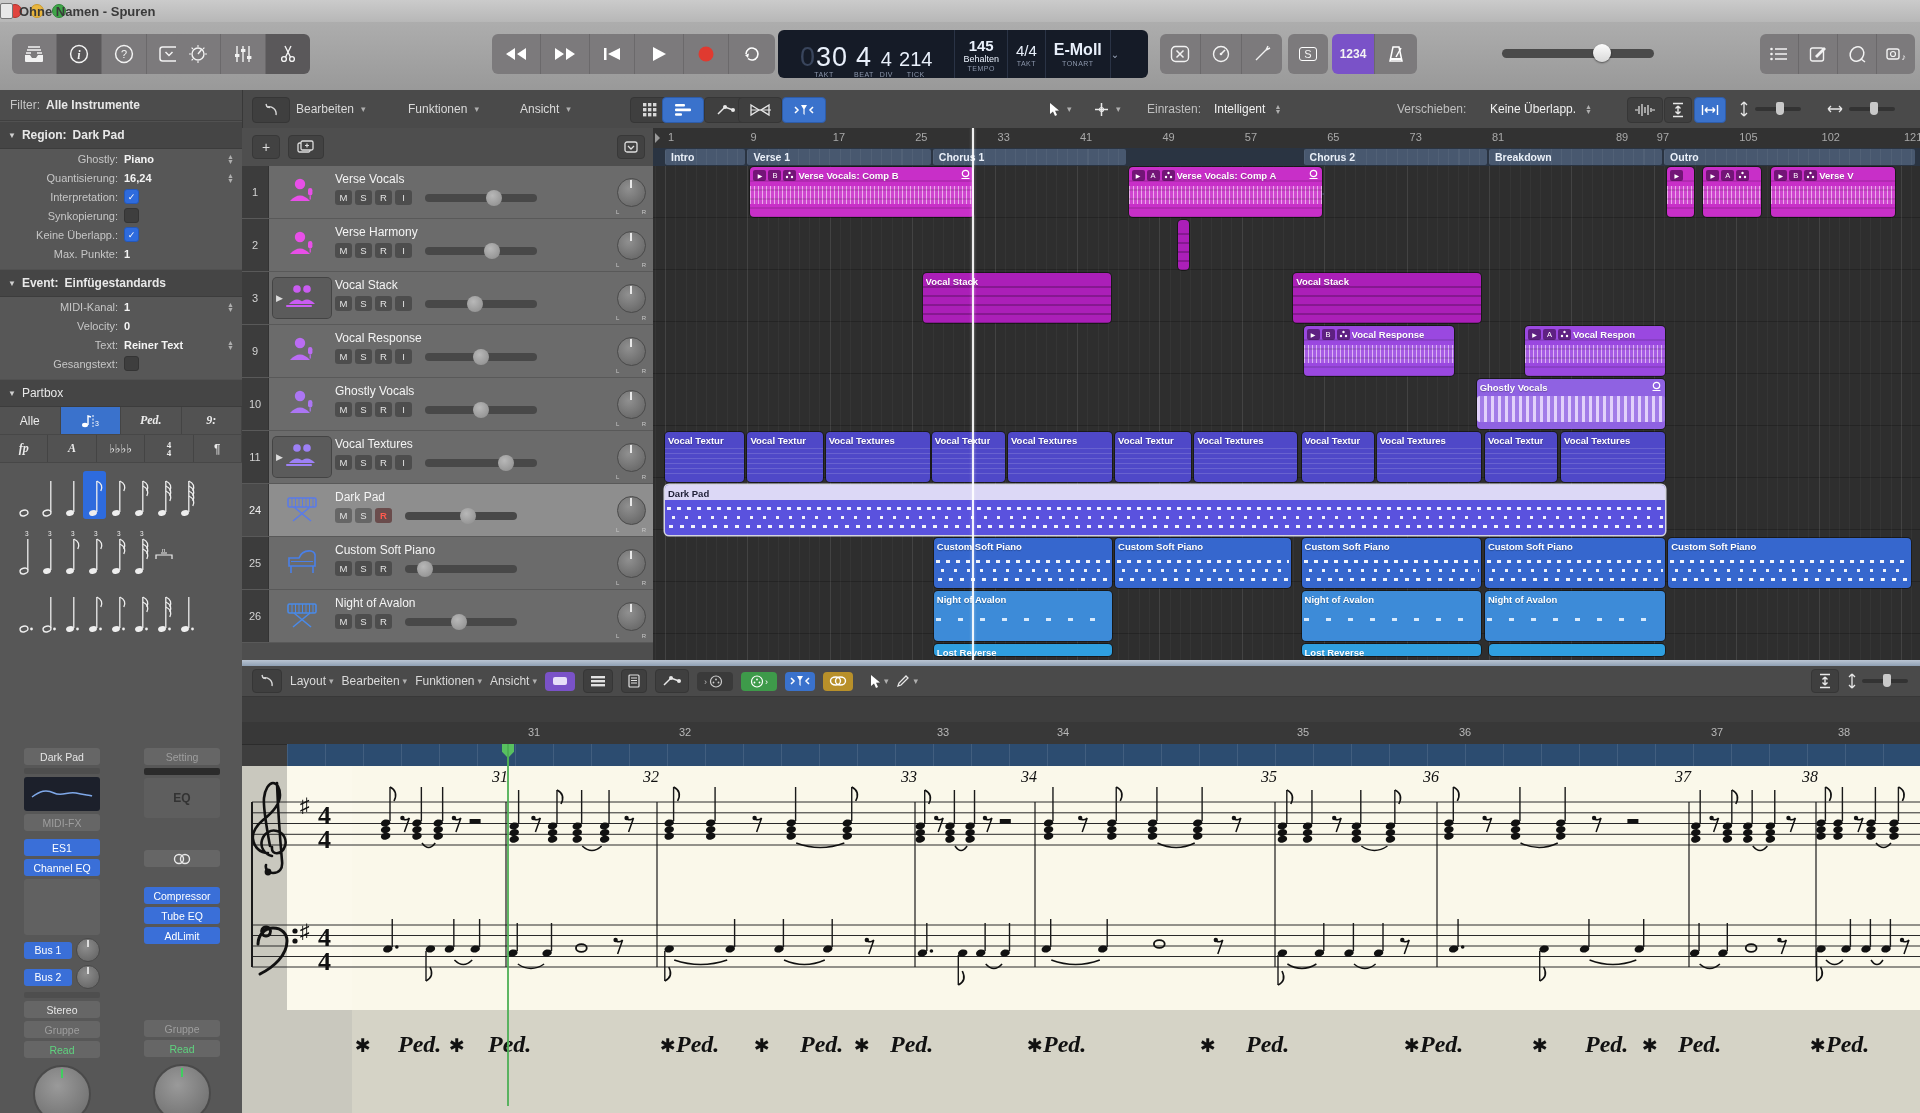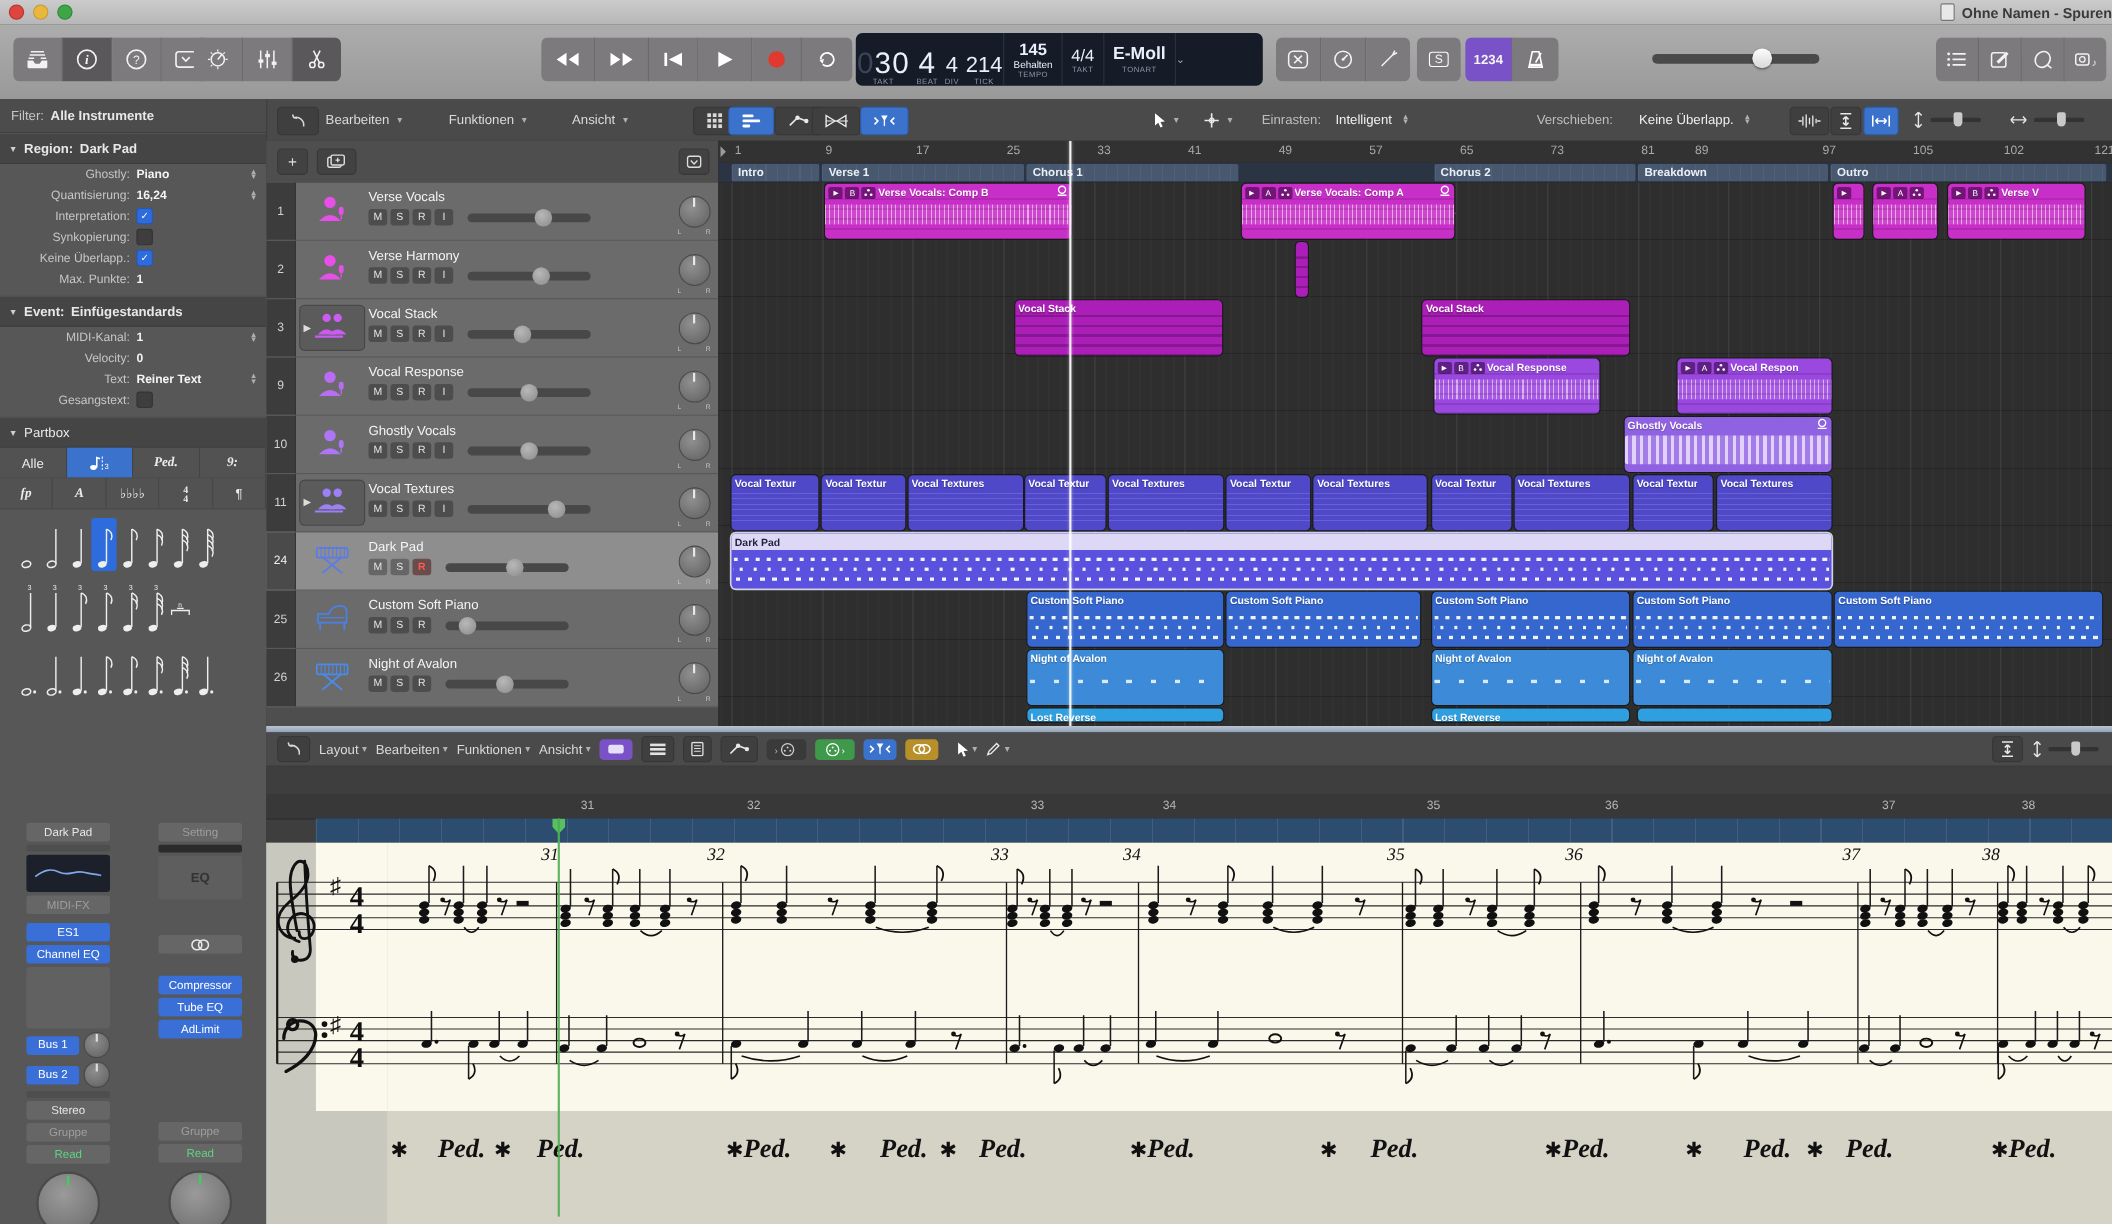--- a/index.html
+++ b/index.html
@@ -2,21 +2,21 @@
 <html><head>
 <meta charset="utf-8">
 <style>
   html,body{margin:0;padding:0;background:#222;}
   #app{position:relative;width:1920px;height:1113px;overflow:hidden;background:#2C2C2C;
        font-family:"Liberation Sans","DejaVu Sans",sans-serif;-webkit-font-smoothing:antialiased;}
   
   #titlebar{position:absolute;left:0;top:0;width:100%;height:22px;background:linear-gradient(#CBCBCB,#B7B7B7);
     display:flex;align-items:center;}
   .tl{width:12px;height:12px;border-radius:50%;margin-left:8px;}
-  #win-title{position:absolute;left:0;right:0;text-align:right;font-size:13px;color:#3A3A3A;font-weight:bold;}
+  #win-title{position:absolute;left:0;right:0;text-align:left;font-size:13px;color:#3A3A3A;font-weight:bold;}
   #win-title .doc{display:inline-block;width:11px;height:14px;border:1.5px solid #777;border-radius:2px;vertical-align:-3px;margin-right:6px;background:#E8E8E8;}
   
   #controlbar{position:absolute;left:0;top:22px;width:100%;height:68px;background:linear-gradient(#ADADAD,#999);}
   .cbgroup{position:absolute;top:12px;height:40px;display:flex;border-radius:6px;overflow:hidden;}
   .cbtn{width:44px;height:40px;background:#7C7A7C;display:flex;align-items:center;justify-content:center;color:#F4F4F4;border-right:1px solid #6B696B;}
   .cbtn:last-child{border-right:none;}
   .cbtn.sel{background:#5A585A;}
   .cbtn svg{display:block;}
   #lcd{position:absolute;left:778px;top:8px;width:370px;height:48px;background:#151B27;border-radius:6px;display:flex;color:#E9F0FB;}
   .lcdseg{display:flex;flex-direction:column;align-items:center;justify-content:center;padding:0 8px;border-right:1px solid #2A3345;}
@@ -300,21 +300,21 @@
         </div>
         <div class="cbtn" style="width: 38px;">
           <svg width="20" height="18" viewBox="0 0 20 18">
             <rect x="1" y="4" width="12" height="10" rx="2" fill="none" stroke="#F2F2F2" stroke-width="1.4"></rect>
             <circle cx="7" cy="9" r="2.5" fill="none" stroke="#F2F2F2" stroke-width="1.2"></circle>
             <text x="15.5" y="15" font-size="9" fill="#F2F2F2">♪</text>
           </svg>
         </div>
       </div>
       <div id="lcd" style="position: absolute; left: 778px; top: 8px;">
-        <div class="lcdseg" style="flex-direction:row;align-items:flex-end;gap:6px;padding:0 1px;">
+        <div class="lcdseg" style="flex-direction:row;align-items:flex-end;gap:6px;padding:0 22px;">
           <div style="text-align:center">
             <div class="lcdbig"><span class="lcddim">0</span>30</div>
             <div class="lcdlbl">TAKT</div>
           </div>
           <div style="text-align:center">
             <div class="lcdbig">4</div>
             <div class="lcdlbl">BEAT</div>
           </div>
           <div style="text-align:center">
             <div class="lcdmed">4</div>
@@ -1130,21 +1130,21 @@
         <div class="rnum" style="left: 97.4px;">9</div>
         <div class="rnum" style="left: 179.8px;">17</div>
         <div class="rnum" style="left: 262.2px;">25</div>
         <div class="rnum" style="left: 344.6px;">33</div>
         <div class="rnum" style="left: 427px;">41</div>
         <div class="rnum" style="left: 509.4px;">49</div>
         <div class="rnum" style="left: 591.8px;">57</div>
         <div class="rnum" style="left: 674.2px;">65</div>
         <div class="rnum" style="left: 756.6px;">73</div>
         <div class="rnum" style="left: 839px;">81</div>
-        <div class="rnum" style="left: 888px;">89</div>
+        <div class="rnum" style="left: 963px;">89</div>
         <div class="rnum" style="left: 1003.8px;">97</div>
         <div class="rnum" style="left: 1086.2px;">105</div>
         <div class="rnum" style="left: 1168.6px;">102</div>
         <div class="rnum" style="left: 1251px;">121</div>
         <div style="position: absolute; left: 2px; top: 5px; width: 0px; height: 0px; border-left: 5px solid rgb(153, 153, 153); border-top: 5px solid transparent; border-bottom: 5px solid transparent;"></div>
       </div>
     <div id="amarkers">
         <div class="mk" style="left: 12px; width: 80.4px;">Intro</div>
         <div class="mk" style="left: 94.4px; width: 183.4px;">Verse 1</div>
         <div class="mk" style="left: 279.8px; width: 193.7px;">Chorus 1</div>

